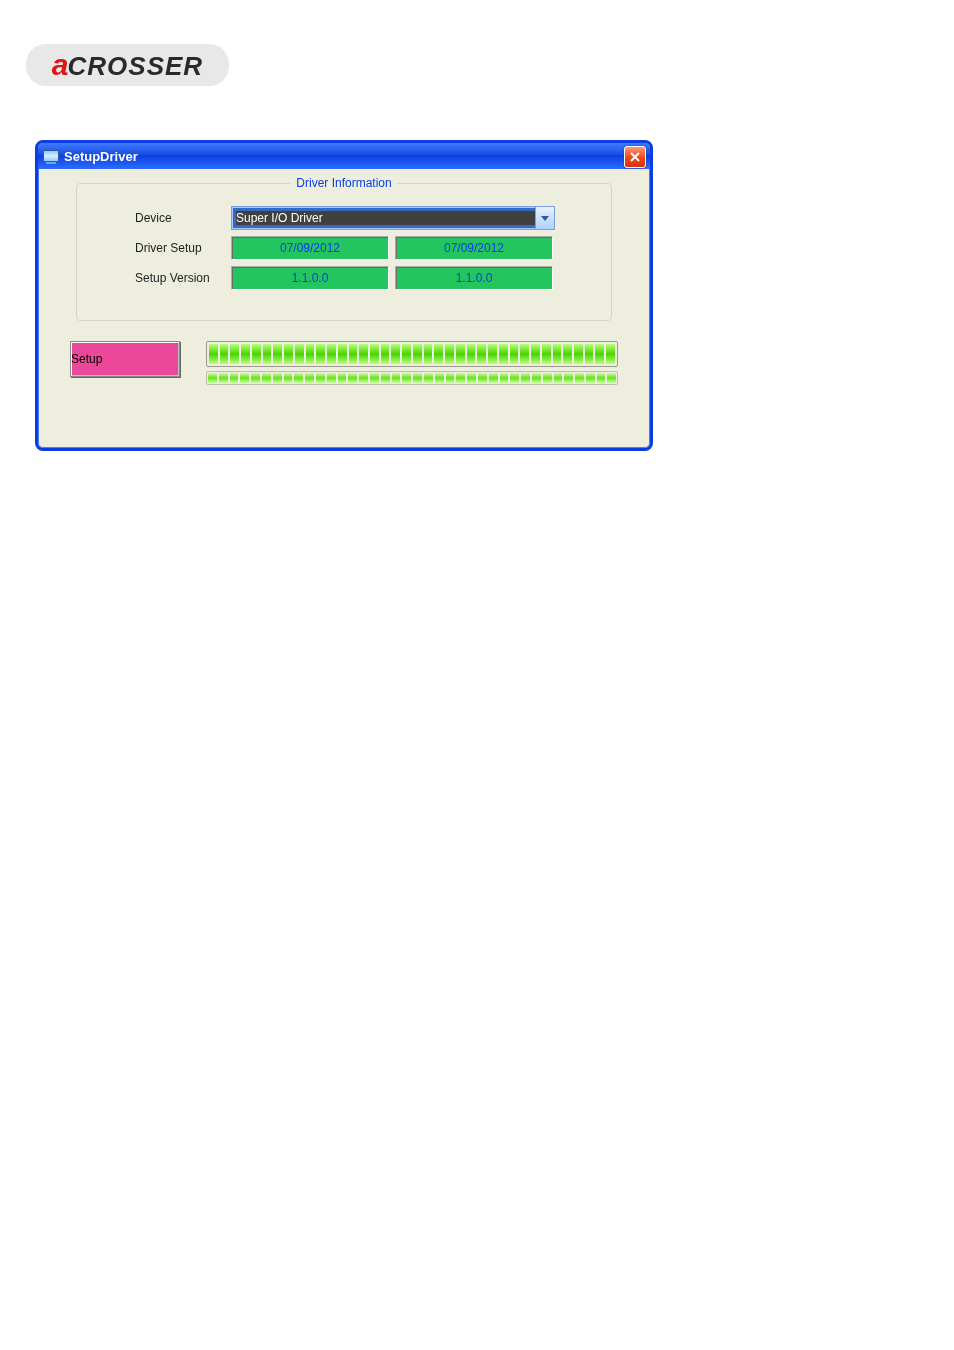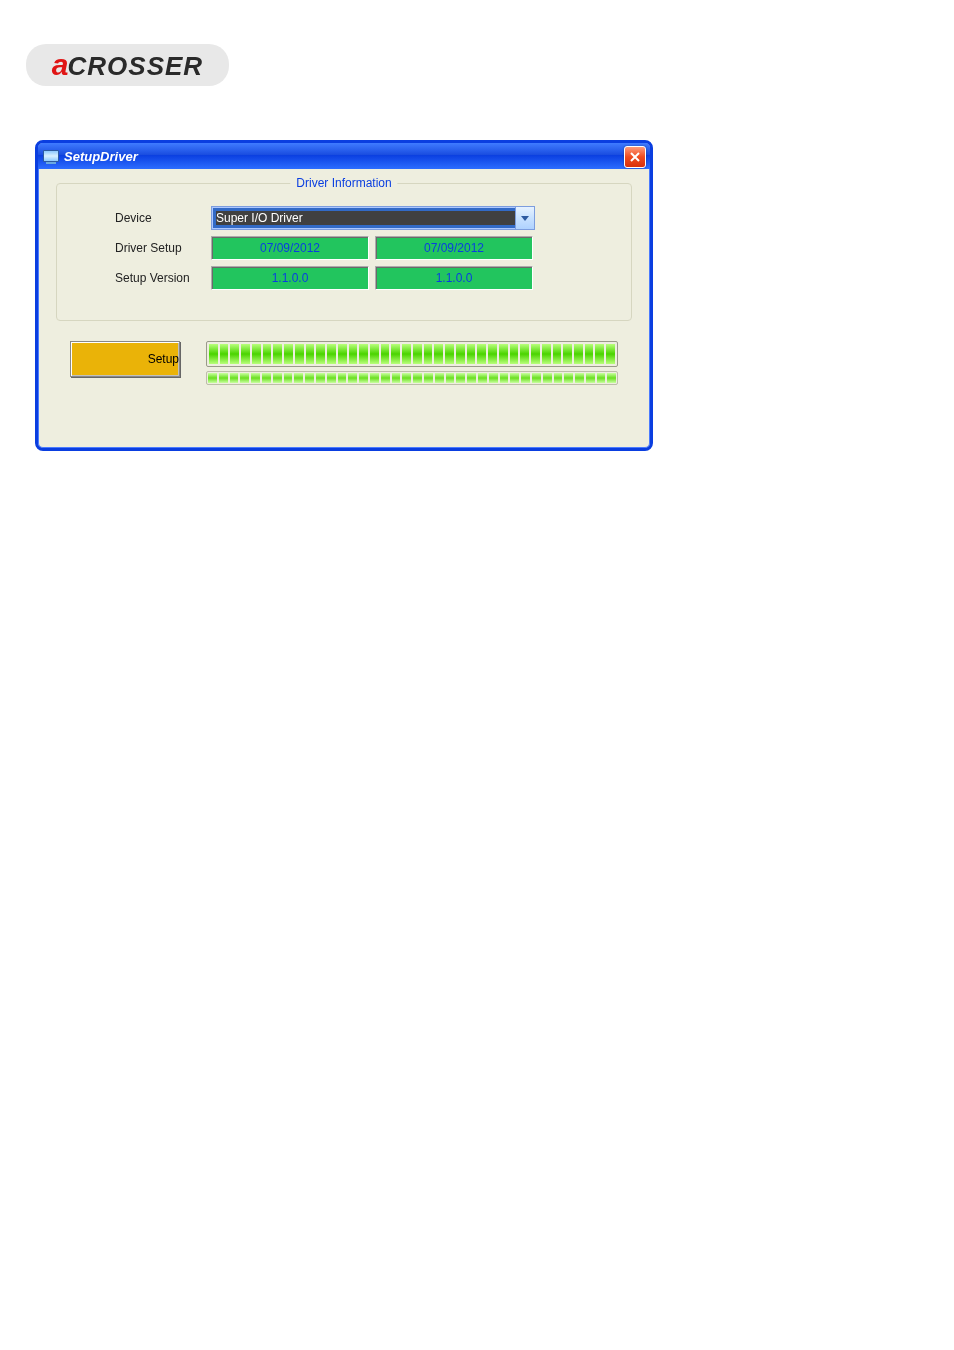--- a/index.html
+++ b/index.html
@@ -58,21 +58,20 @@
   .titlebar {
     height: 26px;
     background: linear-gradient(to bottom, #3f7bff 0%, #1a4de0 45%, #0a3ee0 46%, #2d6dff 100%);
     color: #fff;
     display: flex;
     align-items: center;
     padding-left: 5px;
     font-weight: bold;
     font-size: 13px;
     position: relative;
-    font-style: italic;
   }
   .titlebar .icon {
     width: 16px;
     height: 14px;
     margin-right: 5px;
     position: relative;
   }
   .titlebar .icon::before {
     content: "";
     position: absolute;
@@ -112,21 +111,21 @@
   .close-btn svg { width: 10px; height: 10px; }
 
   
   .winbody {
     padding: 14px 18px 18px 18px;
   }
 
   
   .fs {
     position: relative;
-    margin: 0 0;
+    margin: 0 20px;
     padding: 22px 4px 24px 58px;
     border: 1px solid #d6d6c0;
     border-radius: 4px;
   }
   .fs-legend {
     position: absolute;
     top: -8px;
     left: 50%;
     transform: translateX(-50%);
     background: #eeeedf;
@@ -206,24 +205,24 @@
   .actions {
     margin-top: 20px;
     padding: 0 14px;
     display: flex;
     align-items: flex-start;
     gap: 26px;
   }
   .setup-btn {
     width: 108px;
     height: 34px;
-    background: #eab308;
+    background: #ec4899;
     border: 1px solid #888;
     box-shadow: inset 1px 1px 0 #fff, inset -1px -1px 0 #c0c0c0, 1px 1px 0 #666;
-    text-align: right;
+    text-align: left;
     line-height: 34px;
     font-size: 12px;
   }
 
   .bars {
     flex: 1;
   }
   .pbar {
     height: 20px;
     border: 1px solid #9a9a8a;

